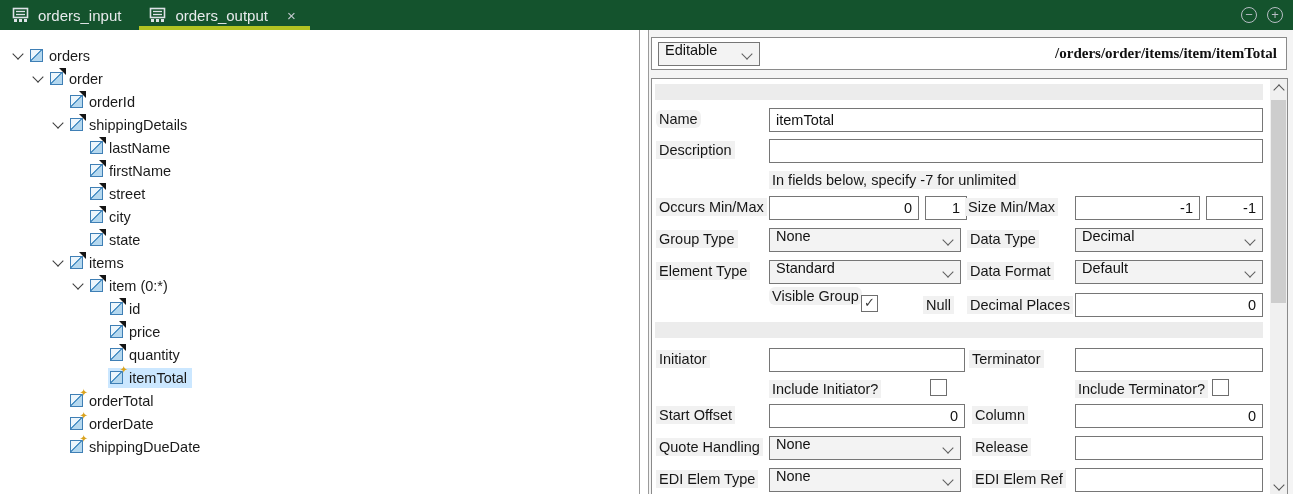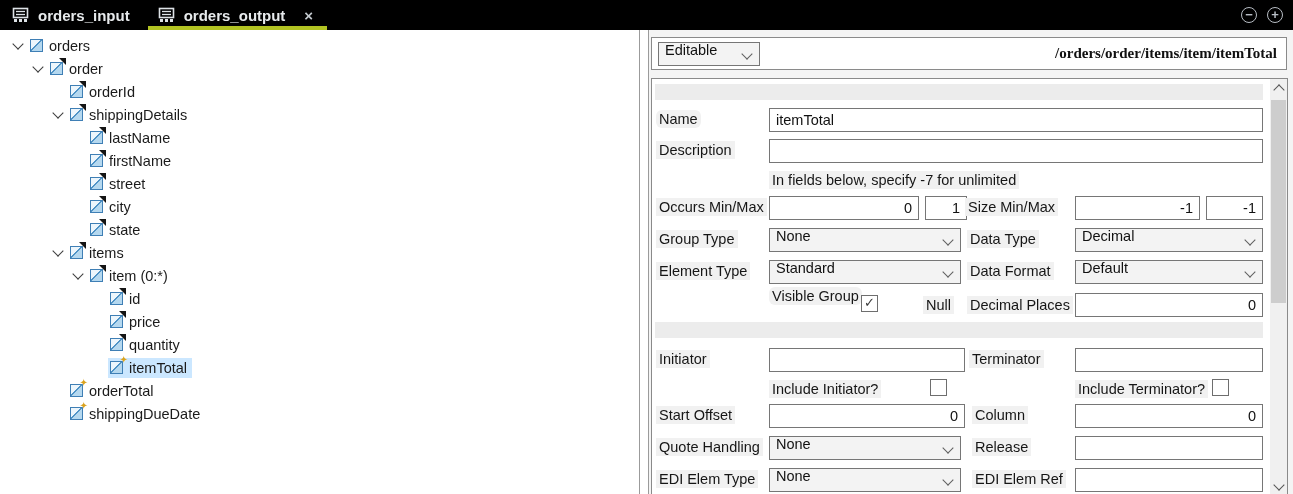--- a/index.html
+++ b/index.html
@@ -1,34 +1,34 @@
 <!DOCTYPE html>
 <html><head>
 <meta charset="utf-8">
 <style>
   html,body{margin:0;padding:0;background:#ffffff;}
   .app{position:relative;width:1293px;height:494px;overflow:hidden;
        font-family:"Liberation Sans",sans-serif;background:#ffffff;}
 
   
-  .tabbar{position:absolute;left:0;top:0;width:1293px;height:30px;background:#000000;
-          display:flex;align-items:stretch;font-weight:bold;}
+  .tabbar{position:absolute;left:0;top:0;width:1293px;height:30px;background:#14532d;
+          display:flex;align-items:stretch;}
   .tab{position:relative;display:flex;align-items:center;gap:9px;padding:0 16px 0 12px;
        color:#e7eaec;font-size:15px;cursor:default;}
   .tab-ico{display:flex;align-items:center;}
   .tab .underline{position:absolute;left:2px;right:2px;bottom:0;height:4px;background:#b2c322;display:none;}
   .tab.active .underline{display:block;}
   .tab-close{margin-left:10px;color:#c3c9ce;font-size:15px;line-height:1;}
   .win-controls{margin-left:auto;display:flex;align-items:center;gap:10px;padding-right:10px;}
   .win-btn{width:16px;height:16px;border:1.4px solid #b7bdc4;border-radius:50%;color:#b7bdc4;
            font-size:13px;line-height:14px;text-align:center;box-sizing:border-box;}
 
   
   .tree{position:absolute;left:0;top:30px;width:640px;height:464px;background:#ffffff;
-        border-right:1px solid #9b9b9b;padding-top:4px;box-sizing:border-box;}
+        border-right:1px solid #9b9b9b;padding-top:14px;box-sizing:border-box;}
   .trow{display:flex;align-items:center;height:23px;font-size:14.5px;color:#1b1b1b;}
   .chev-slot{width:20px;flex:0 0 20px;display:flex;justify-content:center;align-items:center;}
   .chev{width:7px;height:7px;border-right:1.4px solid #3c3c3c;border-bottom:1.4px solid #3c3c3c;
         transform:translateY(-2px) rotate(45deg);}
   .hl{display:flex;align-items:center;padding:2px 5px 2px 2px;}
   .trow.selected .hl{background:#cbe7ff;}
   .ni{position:relative;width:13px;height:13px;flex:0 0 13px;margin-right:6px;
       border:1px solid #3f7fb5;box-sizing:border-box;
       background:linear-gradient(135deg,#edf6fc 0%,#edf6fc 42%,#4f93c6 42%,#4f93c6 54%,#b5d8ef 54%,#b5d8ef 100%);}
   .ni.pin::after{content:"";position:absolute;top:-5px;right:-4px;
@@ -245,20 +245,27 @@
     </div>
 
     <div class="trow">
       <span class="chev-slot d2"></span>
       <span class="hl">
           <span class="ni star"></span>
         <span>orderTotal</span>
         </span>
     </div>
 
+    <div class="trow">
+      <span class="chev-slot d2"></span>
+      <span class="hl">
+          <span class="ni star"></span>
+        <span>orderDate</span>
+        </span>
+    </div>
 
     <div class="trow">
       <span class="chev-slot d2"></span>
       <span class="hl">
           <span class="ni star"></span>
         <span>shippingDueDate</span>
         </span>
     </div>
 
   </div>

